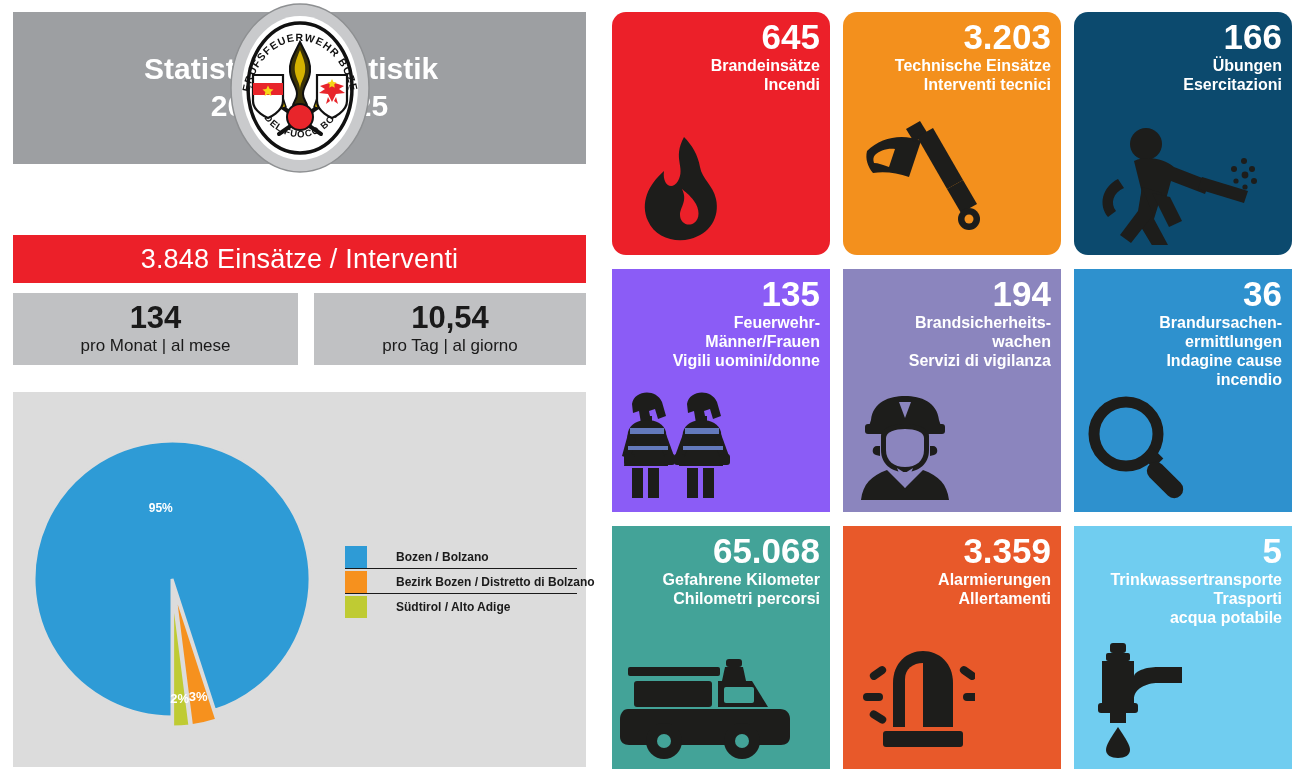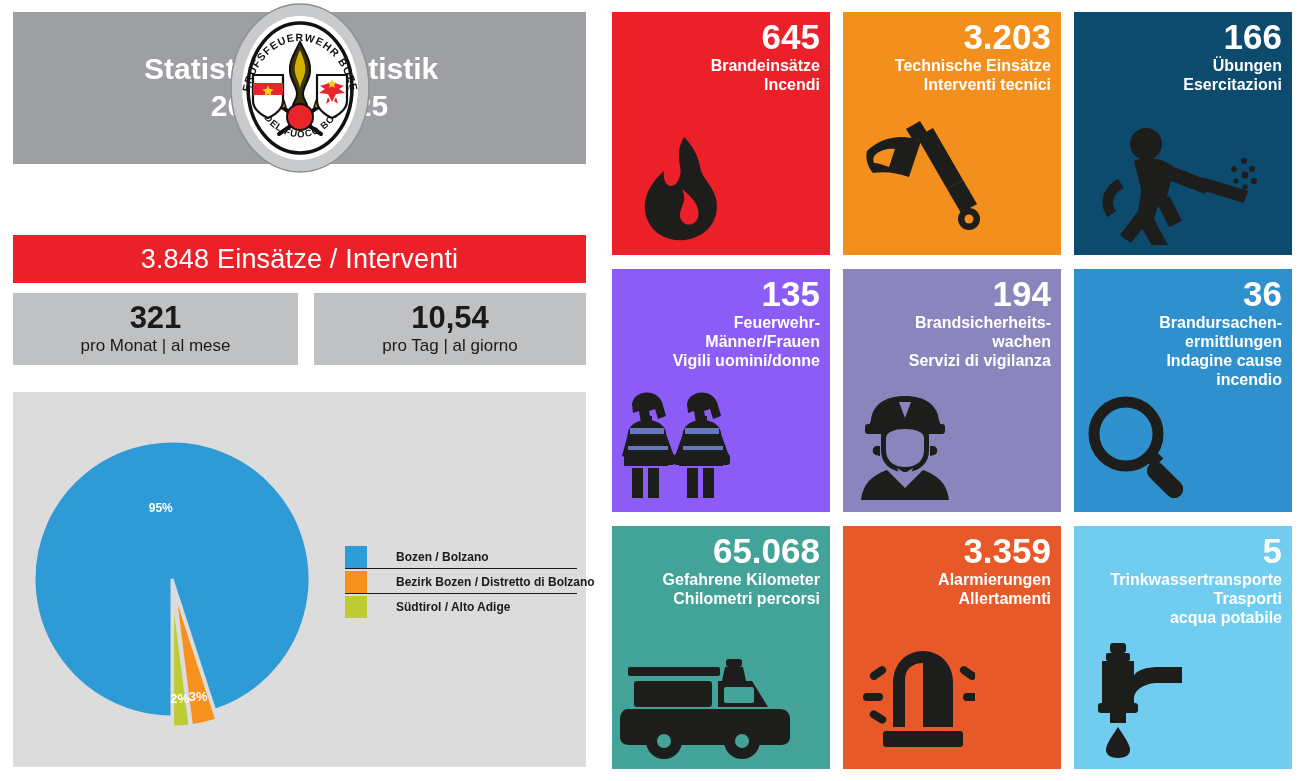--- a/index.html
+++ b/index.html
@@ -78,21 +78,21 @@
     color: #1a1a1a; white-space: nowrap;
   }
 
   
   .grid { position: absolute; left: 612px; top: 12px; width: 681px; height: 757px; }
   .tile {
     position: absolute; width: 218px; height: 243px;
     overflow: hidden;
   }
   .tile.c0 { left: 0; }   .tile.c1 { left: 231px; }  .tile.c2 { left: 462px; }
-  .tile.r0 { top: 0; }    .tile.r1 { top: 257px; }   .tile.r2 { top: 514px; }
+  .tile.r0 { top: 0; border-radius: 14px; }    .tile.r1 { top: 257px; }   .tile.r2 { top: 514px; }
 
   .tile-text {
     position: absolute; right: 10px; top: 6px;
     text-align: right; color: #ffffff;
   }
   .tile-num { font-size: 35px; font-weight: bold; line-height: 1.08; }
   .tile-lbl { font-size: 16px; font-weight: bold; line-height: 1.2; }
   .tile-lbl.it { font-weight: bold; }
   .tile-icon { position: absolute; left: 10px; bottom: 6px; }
   .tile-icon.wide { left: 8px; }
@@ -155,21 +155,21 @@
         <div>2025</div>
       </div>
     </div>
 
     <div class="red-banner" style="background: rgb(236, 32, 41);">
       <span>3.848 Einsätze / Interventi</span>
     </div>
 
     <div class="mini-stats">
       <div class="mini-box a">
-        <div class="mini-num">321</div>
+        <div class="mini-num">134</div>
         <div class="mini-cap">pro Monat | al mese</div>
       </div>
       <div class="mini-box b">
         <div class="mini-num">10,54</div>
         <div class="mini-cap">pro Tag | al giorno</div>
       </div>
     </div>
 
     <div class="pie-panel" style="background: rgb(220, 220, 220);">
       <svg class="pie-svg" width="330" height="345" viewBox="0 0 330 345">

